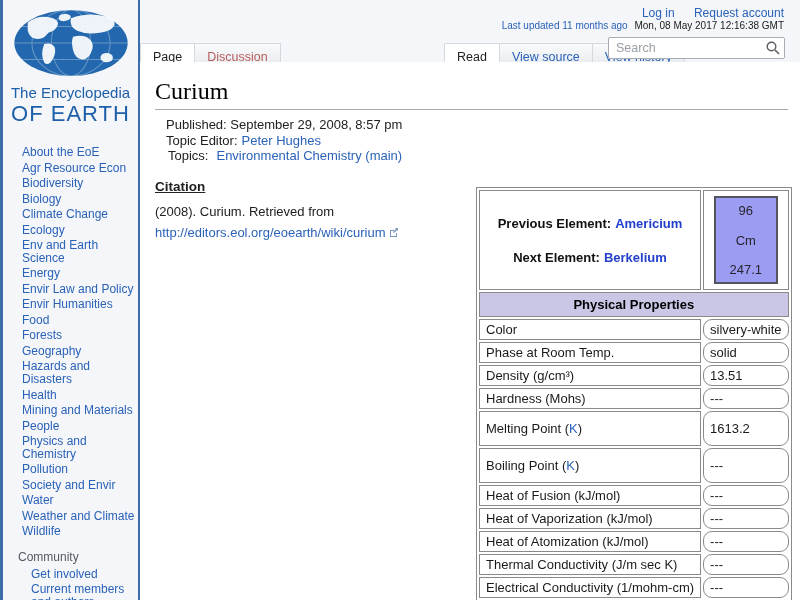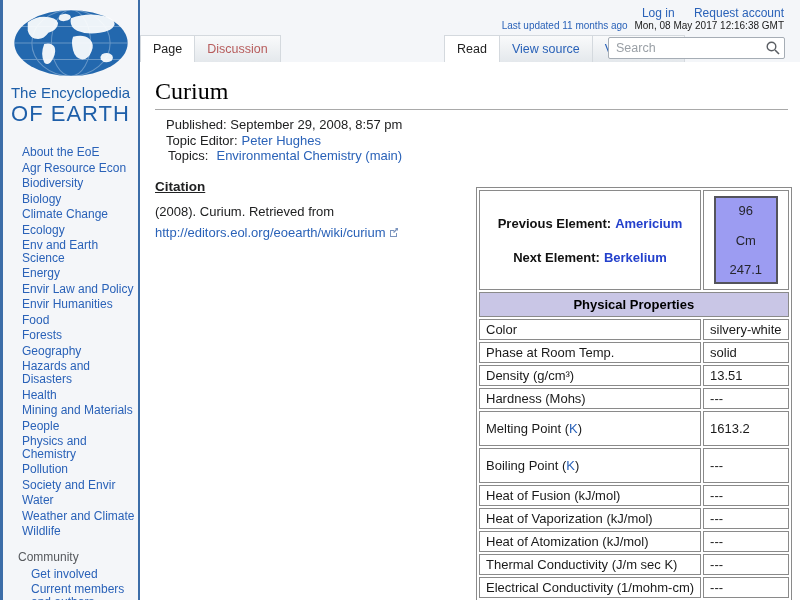--- a/index.html
+++ b/index.html
@@ -13,21 +13,21 @@
   .content-bg{position:absolute;left:140px;top:62px;width:660px;height:538px;background:#fff;}
 
   
   .personal{position:absolute;top:6px;right:16px;font-size:12px;}
   .personal a{color:var(--link-blue);margin-left:16px;}
   .last-updated{position:absolute;top:20px;right:16px;font-size:10px;color:#1a1a1a;}
   .last-updated a{color:var(--link-blue);}
   .last-updated .plain{margin-left:4px;}
 
   
-  .tabs{position:absolute;top:35px;height:27px;display:flex;}
+  .tabs{position:absolute;top:43px;height:27px;display:flex;}
   #tabs-left{left:140px;}
   #tabs-right{left:444px;}
   .tab{padding:0 12px;line-height:26px;font-size:12.5px;color:var(--link-blue);
     background:linear-gradient(#f9fafb,#e4e8ec);border:1px solid #d4d9de;border-bottom:none;}
   .tab + .tab{border-left:none;}
   .tab.active{background:#fff;color:#222;}
   .tab.red{color:var(--red-link);}
 
   
   .search-box{position:absolute;left:608px;top:37px;width:177px;height:22px;}
@@ -70,21 +70,21 @@
   td.nav-cell{width:203px;height:92px;text-align:center;padding:3px;}
   .nav-line{font-weight:bold;color:#111;}
   .nav-line a{color:var(--bold-link-blue);margin-left:4px;}
   .nav-line + .nav-line{margin-top:19px;}
   td.tile-cell{width:64px;padding:4px;vertical-align:middle;}
   .tile{box-sizing:border-box;width:64px;height:88px;margin:0 auto;border:2px solid var(--tile-border);
     background:var(--tile-bg);display:flex;flex-direction:column;justify-content:space-between;
     align-items:center;padding:5px 0;color:#26262e;font-size:13px;}
   td.props-header{background:var(--props-header-bg);text-align:center;font-weight:bold;padding:4px;color:#000;}
   td.prop-label{white-space:nowrap;}
-  td.prop-value{width:70px;white-space:nowrap;}
+  td.prop-value{width:70px;white-space:nowrap;border-radius:9px;}
   tr.tall td{padding-top:9px;padding-bottom:9px;}
   .k-link{color:var(--link-blue);}
 </style>
 </head>
 <body>
 
 <div id="page">
   <div class="edge-left"></div>
 
   <div class="personal">

